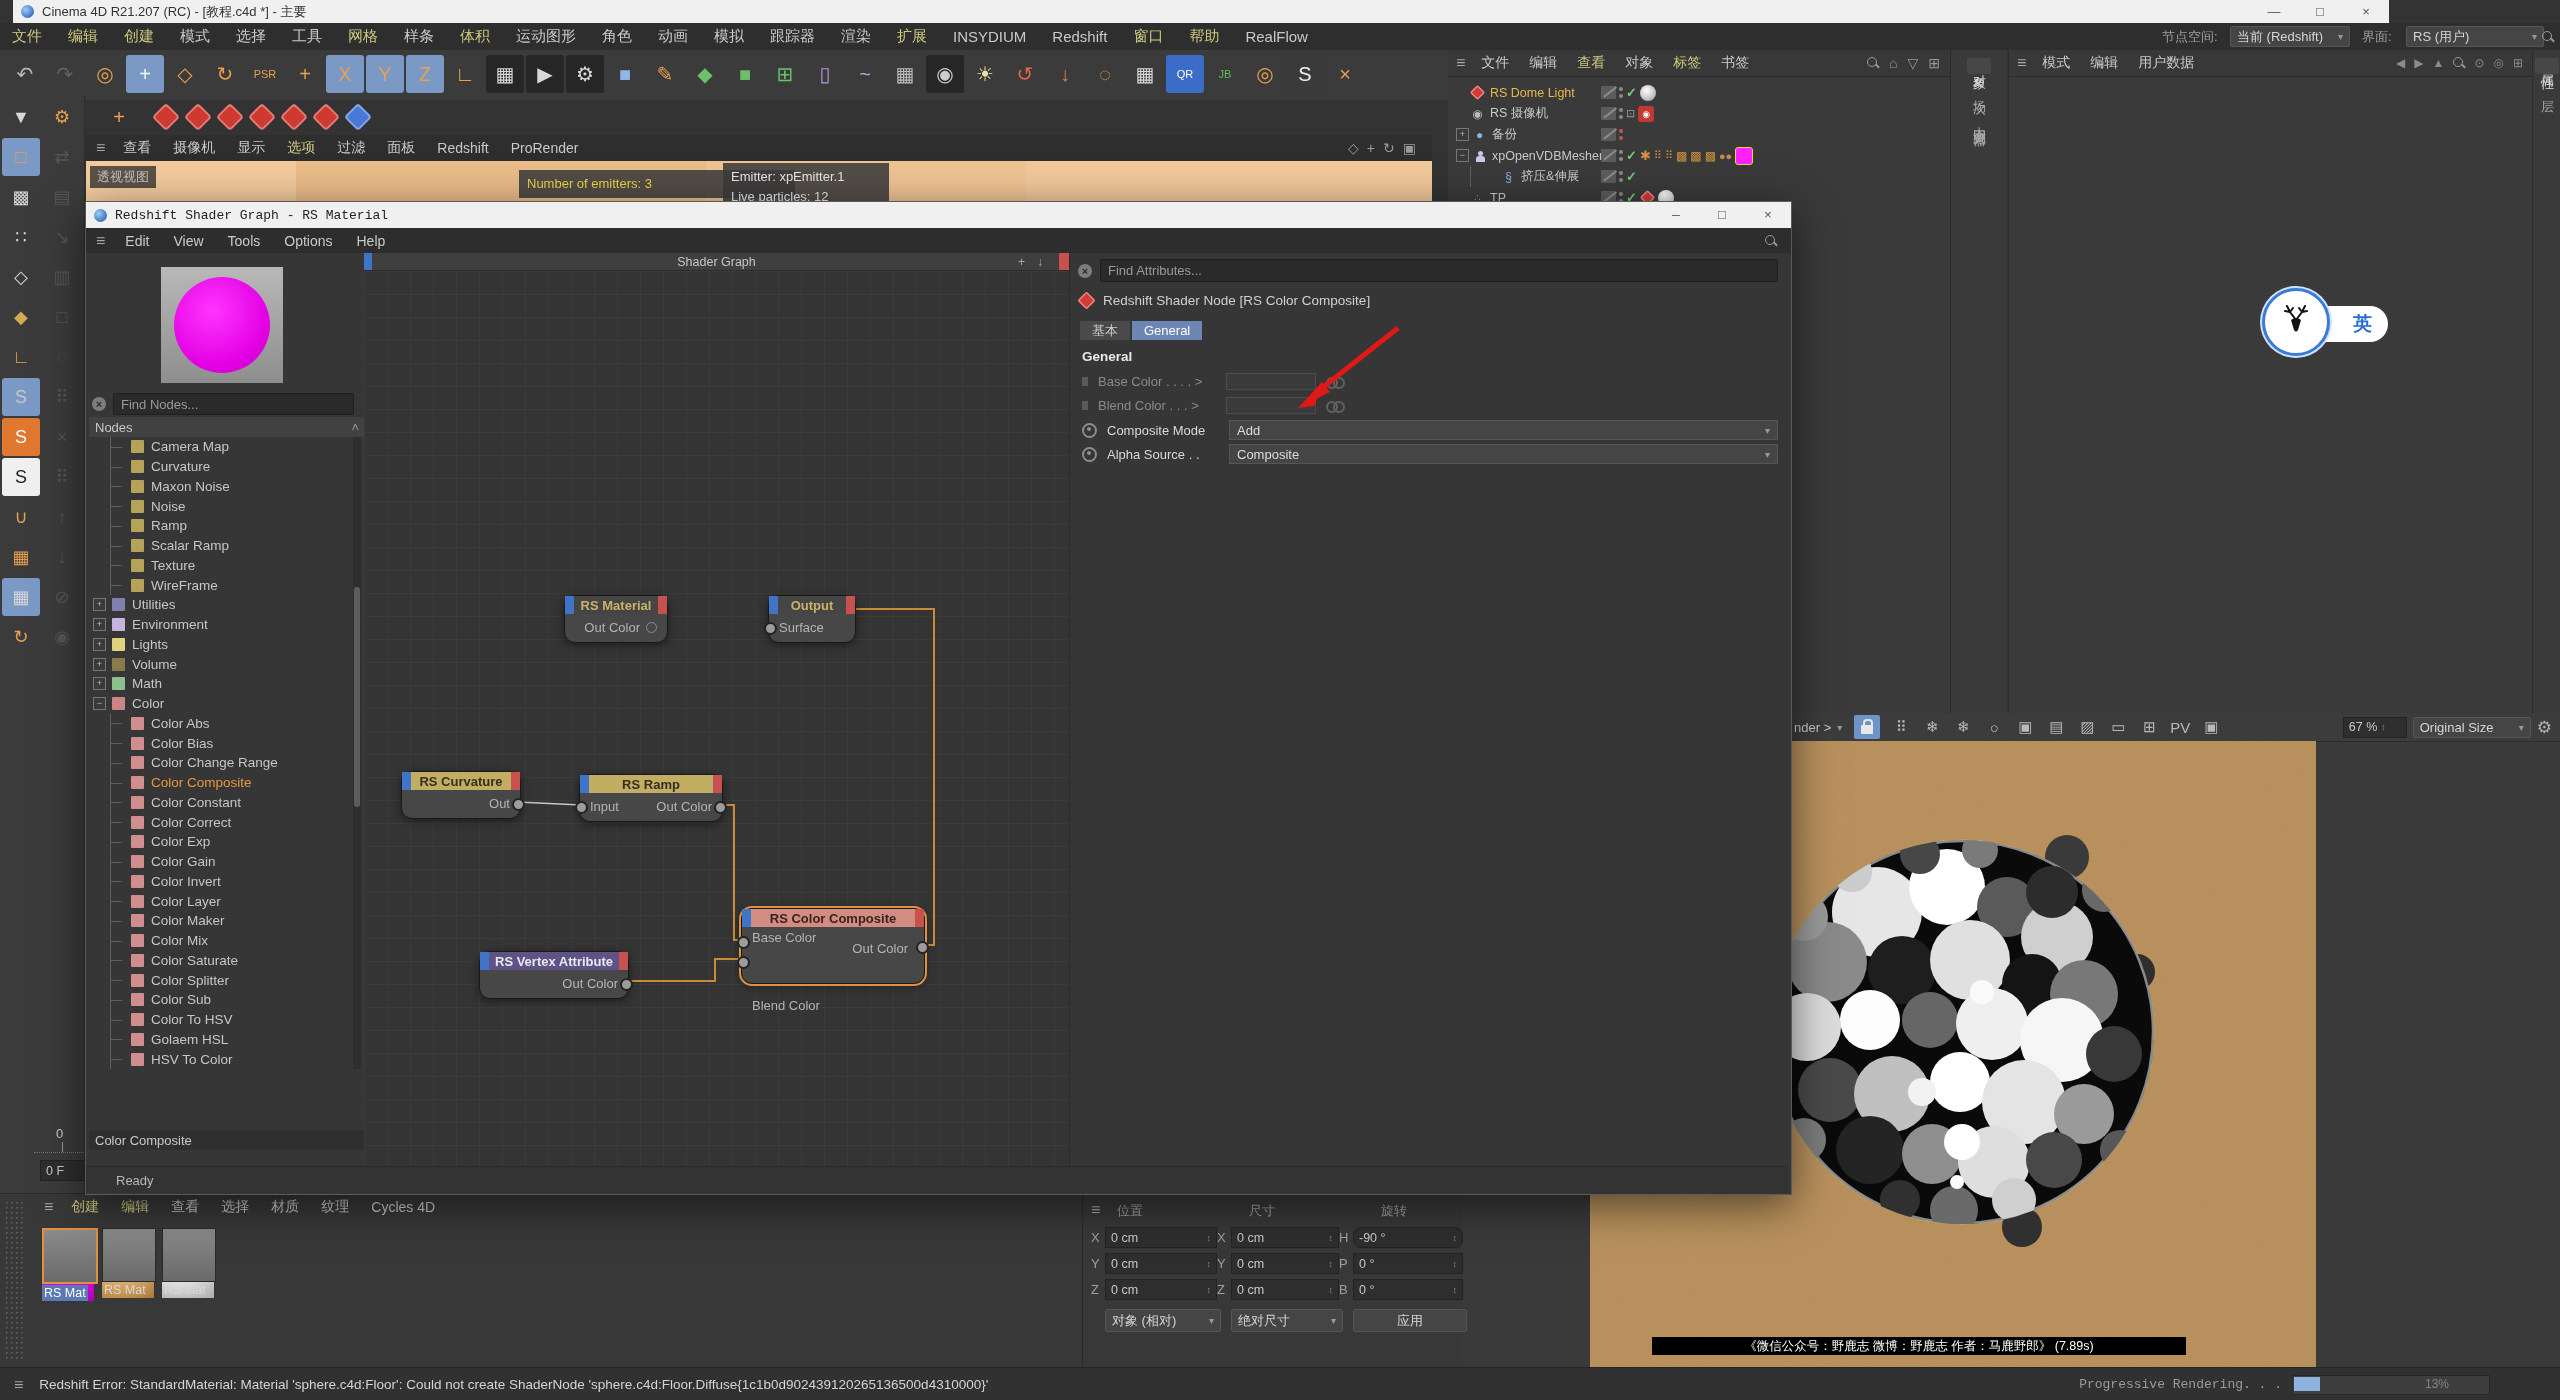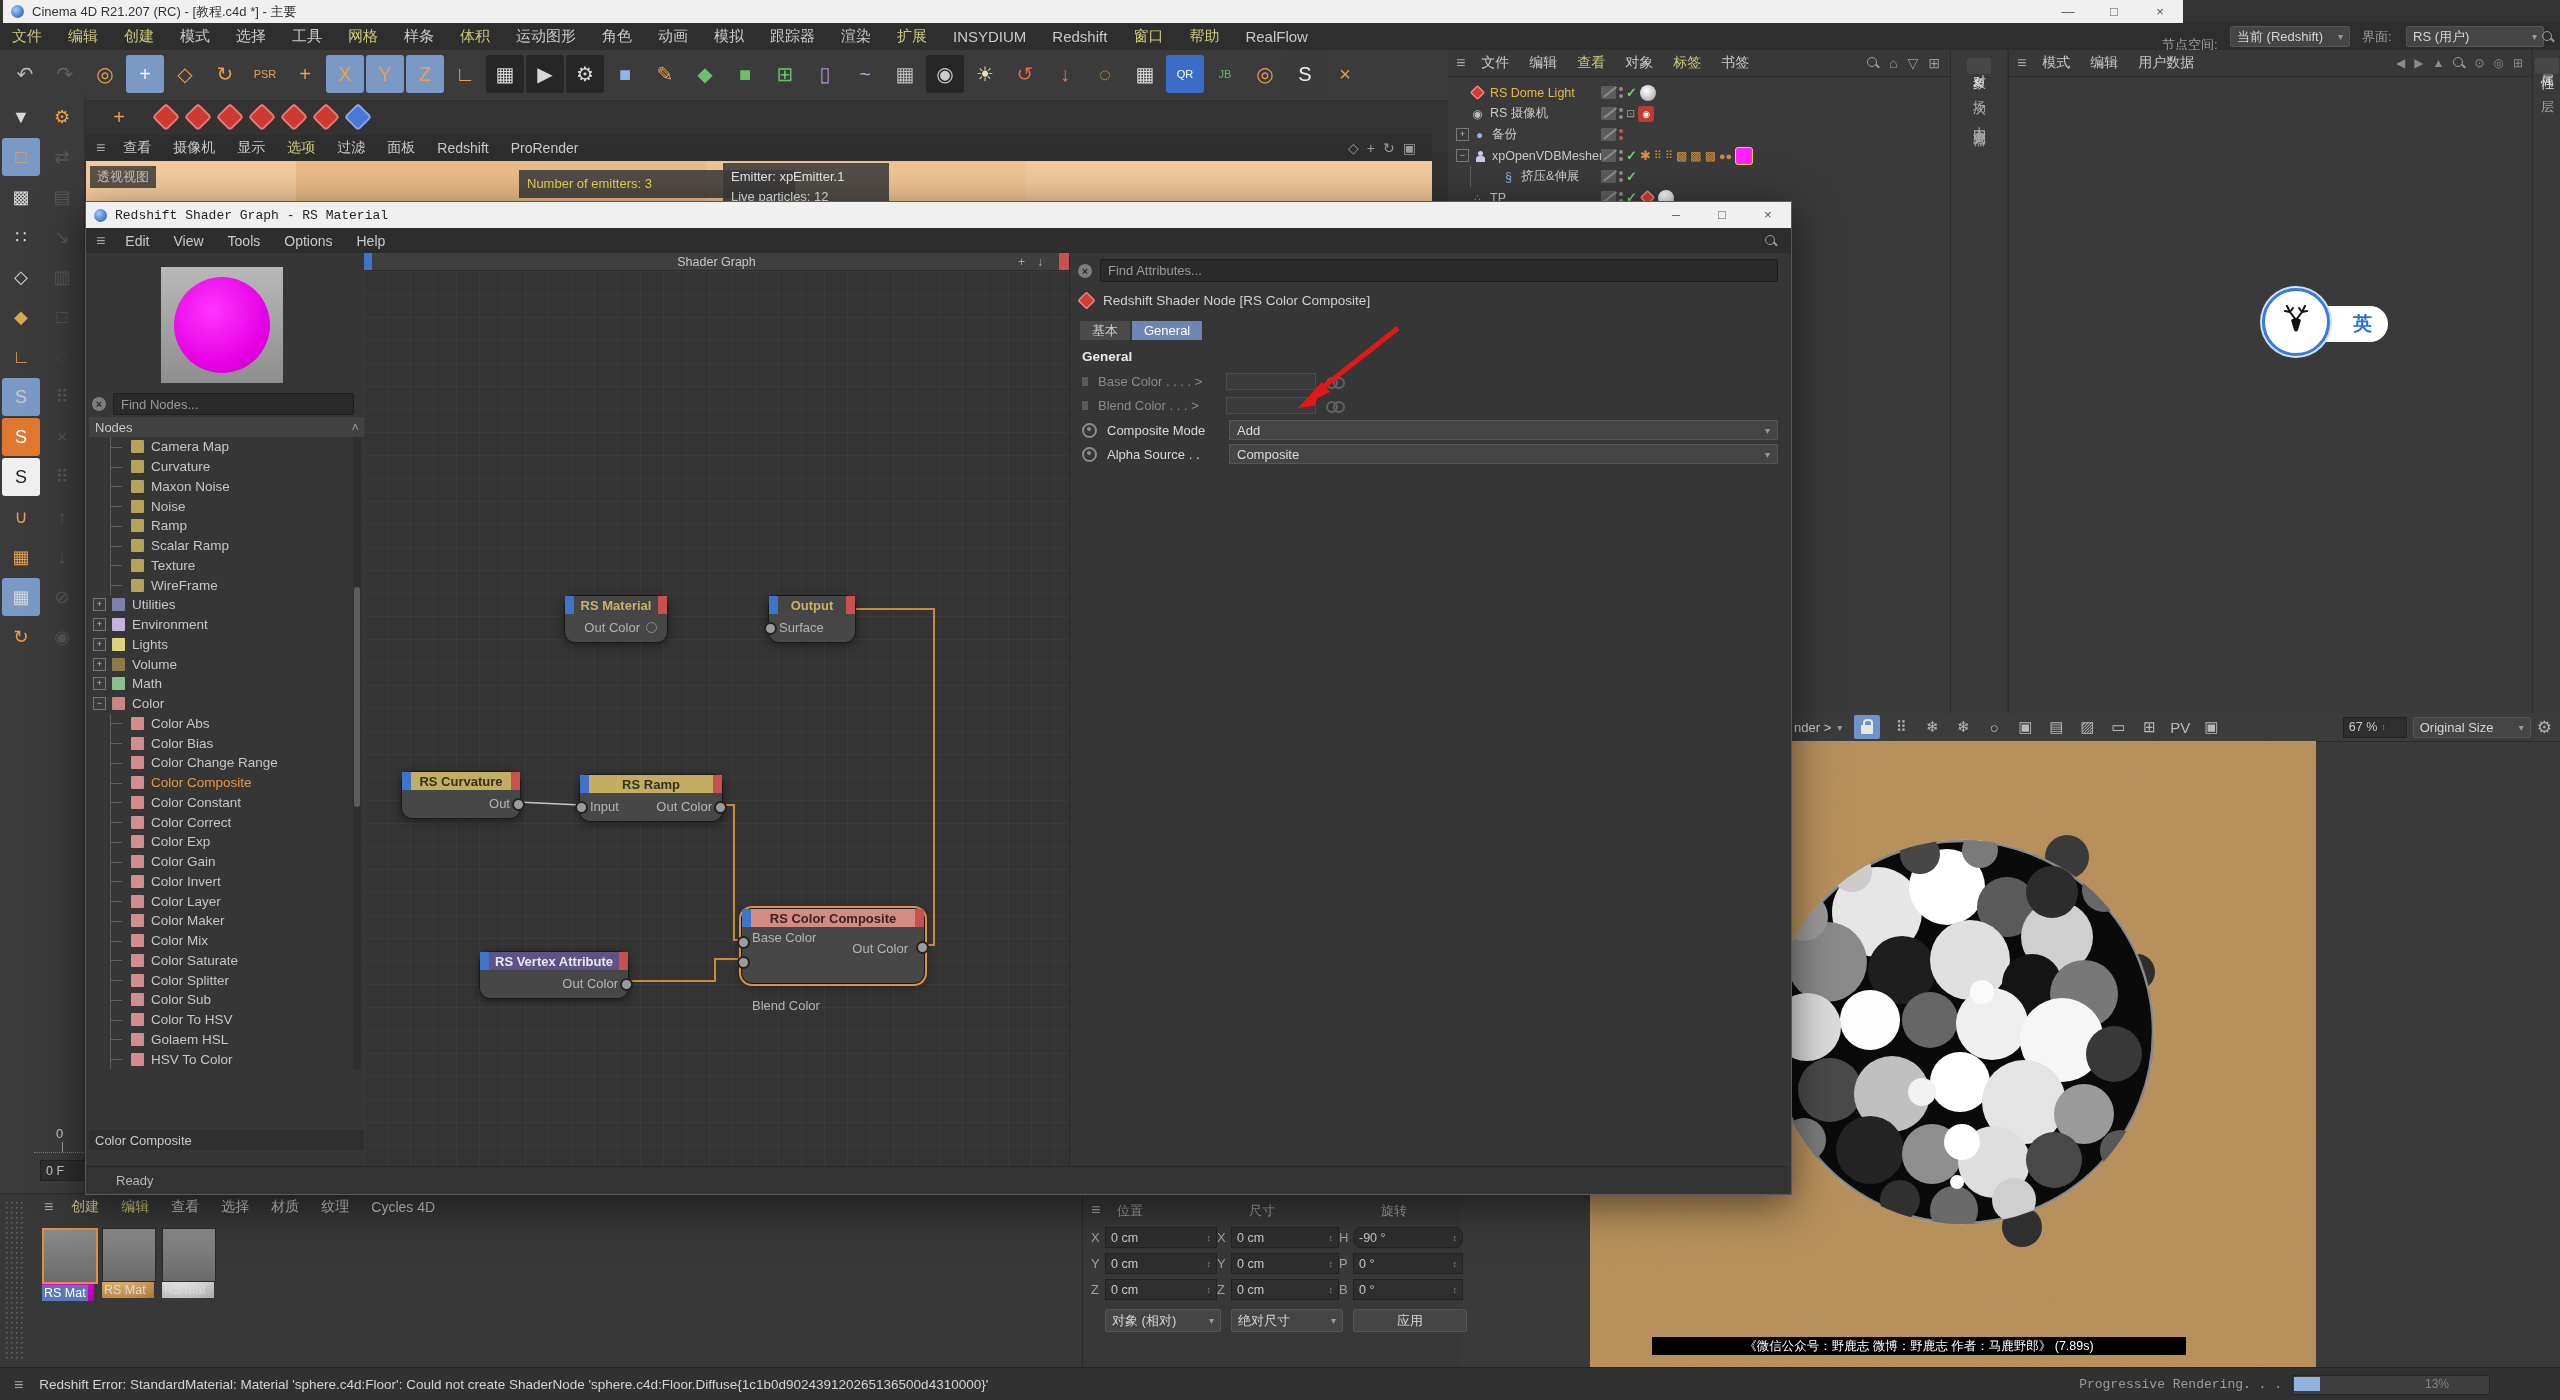--- a/index.html
+++ b/index.html
@@ -2,21 +2,21 @@
 <html><head>
 <meta charset="utf-8">
 <style>
   html,body{margin:0;padding:0;background:#222;}
   #stage{position:relative;width:2560px;height:1400px;overflow:hidden;background:#333;
          font-family:"Liberation Sans",sans-serif;color:#c8c8c8;font-size:14px;}
   .abs{position:absolute;}
   .flexr{display:flex;align-items:center;}
   .y{color:#cdc87e !important;}
   
-  .titlebar{left:3px;top:0;width:2180px;height:23px;background:#f0f0f0;color:#333;font-size:13px;}
+  .titlebar{left:13px;top:0;width:2376px;height:23px;background:#f0f0f0;color:#333;font-size:13px;}
   .appico{width:13px;height:13px;border-radius:50%;background:radial-gradient(circle at 35% 35%,#9ecbff,#1b4fa0);margin:0 8px 0 8px;}
   .wbtn{width:46px;height:23px;display:flex;align-items:center;justify-content:center;color:#555;font-size:13px;}
   .menubar{left:0;top:23px;width:2560px;height:27px;background:#2e2e2e;border-bottom:1px solid #262626;}
   .menu{display:flex;gap:26px;align-items:center;height:100%;font-size:15px;color:#c9c9c9;}
   .mi{cursor:default;white-space:nowrap;}
   .dd{background:#454545;border:1px solid #555;border-radius:2px;color:#d5d5d5;font-size:13px;
       display:flex;align-items:center;justify-content:space-between;padding:0 6px;height:19px;}
   .dda{color:#999;font-size:10px;margin-left:6px;}
   
   .mag{position:relative;width:12px;height:12px;display:inline-block;}
@@ -171,21 +171,21 @@
         <span class="mi">模拟</span>
         <span class="mi">跟踪器</span>
         <span class="mi">渲染</span>
         <span class="mi y">扩展</span>
         <span class="mi">INSYDIUM</span>
         <span class="mi">Redshift</span>
         <span class="mi y">窗口</span>
         <span class="mi y">帮助</span>
         <span class="mi">RealFlow</span>
       </div>
-    <span class="abs clabel" style="left:2162px;top:13px;text-align:right;">节点空间:</span>
+    <span class="abs clabel" style="left:2162px;top:5px;text-align:right;">节点空间:</span>
     <div class="abs dd" style="left:2230px;top:3px;width:106px;">
       <span>当前 (Redshift)</span>
         <span class="dda">▾</span>
     </div>
     <span class="abs clabel" style="left:2362px;top:5px;">界面:</span>
     <div class="abs dd" style="left:2406px;top:3px;width:124px;">
       <span>RS (用户)</span>
         <span class="dda">▾</span>
     </div>
     <span class="abs mag" style="left:2542px;top:7px;"></span>

